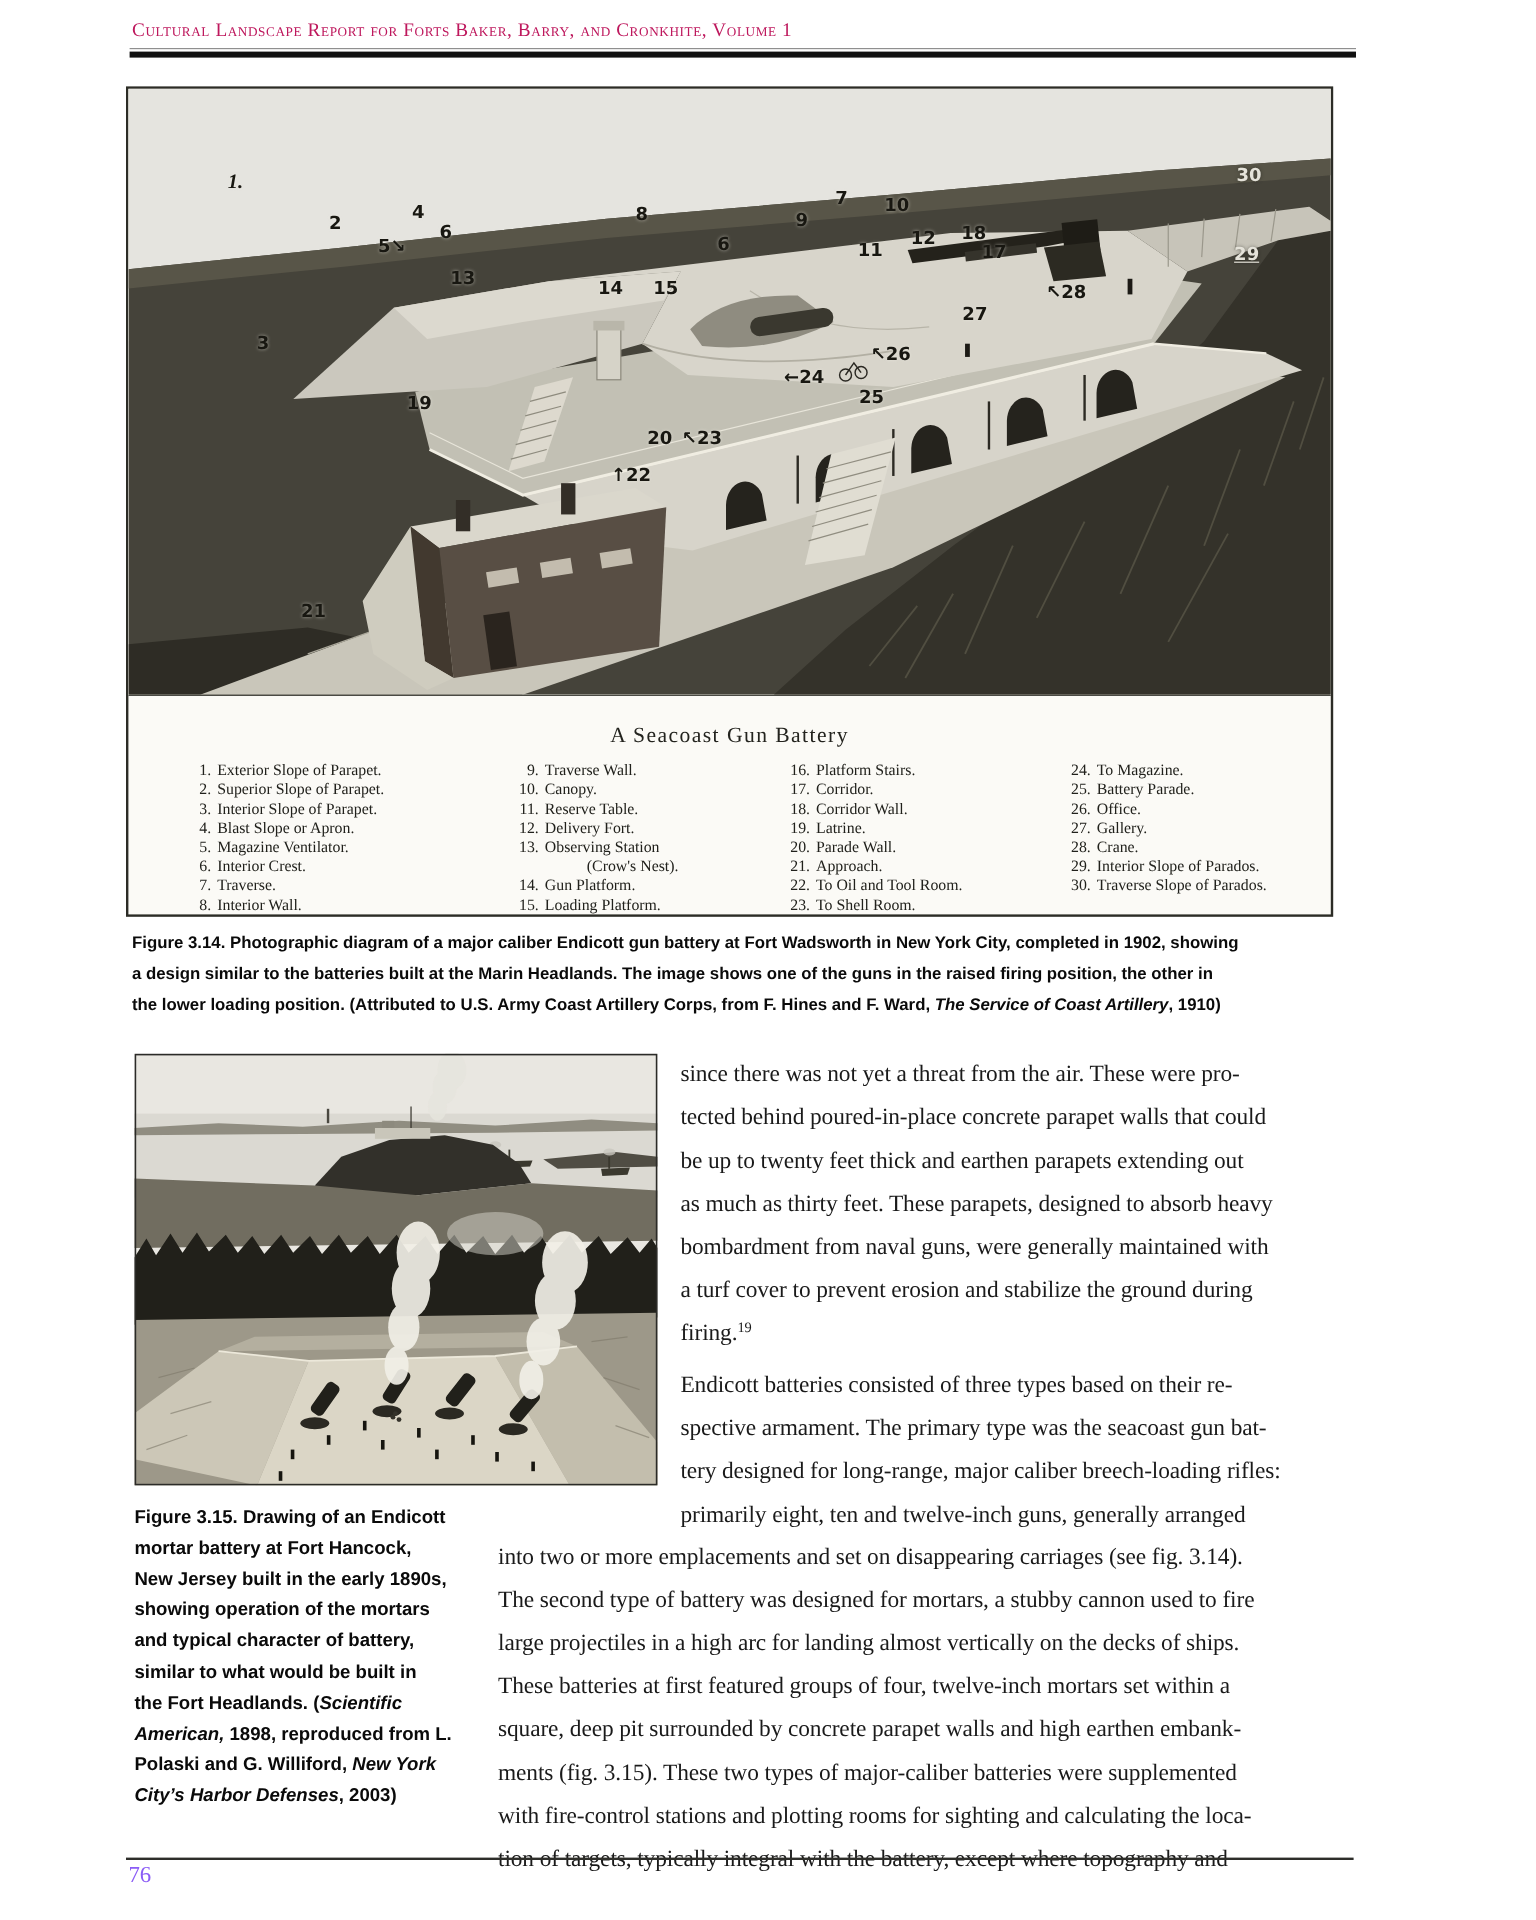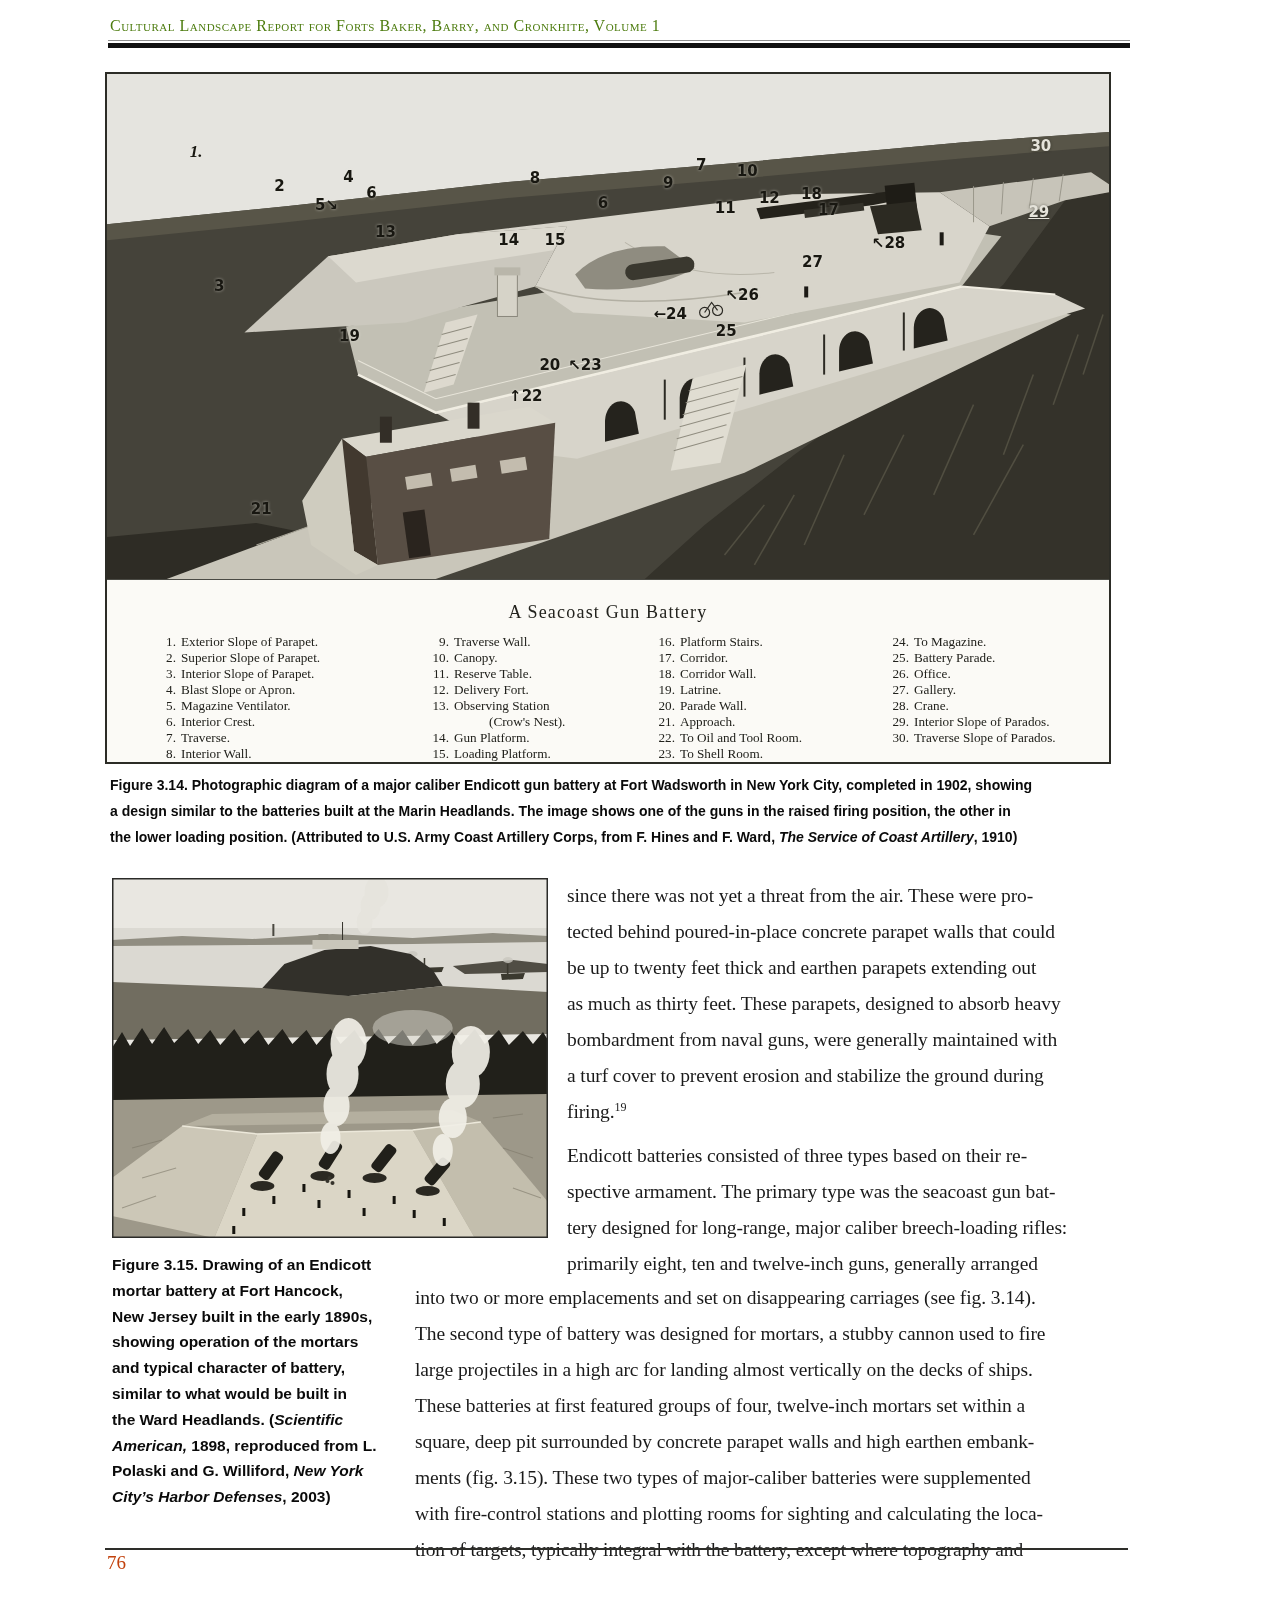--- a/index.html
+++ b/index.html
@@ -3,21 +3,21 @@
 <meta charset="utf-8">
 <style>
   html,body{margin:0;padding:0;}
   body{
     width:1280px;height:1600px;position:relative;background:#ffffff;
     font-family:"Liberation Serif",serif;color:#1a1a1a;overflow:hidden;
   }
   .abs{position:absolute;}
   .running-header{
     left:110px;top:17px;font-variant:small-caps;font-size:16px;
-    letter-spacing:.5px;color:#4d7c0f;white-space:nowrap;
+    letter-spacing:.5px;color:#be185d;white-space:nowrap;
   }
   .rule-thin{left:108px;top:40px;width:1022px;height:1px;background:#8f8f8f;}
   .rule-thick{left:108px;top:43px;width:1022px;height:5px;background:#111111;}
 
   .fig314{
     left:105px;top:72px;width:1006px;height:692px;box-sizing:border-box;
     border:2px solid #2c2c26;background:#fbfaf6;
   }
   .photo{
     position:relative;width:1002px;height:506px;overflow:hidden;
@@ -55,21 +55,21 @@
     font-family:"Liberation Sans",sans-serif;font-weight:700;
     font-size:15.5px;line-height:25.8px;
   }
   .bodycol{left:567px;top:878px;width:561px;font-size:19.5px;line-height:36px;letter-spacing:-.1px;}
   .bodywide{left:415px;top:1280px;width:715px;font-size:19.5px;line-height:36px;letter-spacing:-.1px;}
   .t-line{white-space:nowrap;}
   .para-gap{margin-top:6px;}
   .it{font-style:italic;}
   sup{font-size:12px;vertical-align:baseline;position:relative;top:-7px;}
   .footer-rule{left:105px;top:1548px;width:1023px;height:2px;background:#2e2e2a;}
-  .page-number{left:107px;top:1552px;font-size:19px;color:#c2410c;}
+  .page-number{left:107px;top:1552px;font-size:19px;color:#8b5cf6;}
 </style>
 </head>
 <body>
 
 <div class="abs running-header">Cultural Landscape Report for Forts Baker, Barry, and Cronkhite, Volume 1</div>
 <div class="abs rule-thin"></div>
 <div class="abs rule-thick"></div>
 
 <figure class="abs fig314" style="margin:0;">
   <div class="photo">
@@ -376,21 +376,21 @@
   </svg>
 </div>
 
 <div class="abs cap315">
     <div class="t-line"><span>Figure 3.15. Drawing of an Endicott</span></div>
     <div class="t-line"><span>mortar battery at Fort Hancock,</span></div>
     <div class="t-line"><span>New Jersey built in the early 1890s,</span></div>
     <div class="t-line"><span>showing operation of the mortars</span></div>
     <div class="t-line"><span>and typical character of  battery,</span></div>
     <div class="t-line"><span>similar to what would be built in</span></div>
-    <div class="t-line"><span>the Ward Headlands. (</span><span class="it">Scientific</span></div>
+    <div class="t-line"><span>the Fort Headlands. (</span><span class="it">Scientific</span></div>
     <div class="t-line"><span class="it">American,</span><span> 1898, reproduced from L.</span></div>
     <div class="t-line"><span>Polaski and G. Williford, </span><span class="it">New York</span></div>
     <div class="t-line"><span class="it">City’s Harbor Defenses</span><span>, 2003)</span></div>
   </div>
 
 <div class="abs bodycol">
   <div class="para">
       <div class="t-line"><span>since there was not yet a threat from the air. These were pro-</span></div>
       <div class="t-line"><span>tected behind poured-in-place concrete parapet walls that could</span></div>
       <div class="t-line"><span>be up to twenty feet thick and earthen parapets extending out</span></div>

